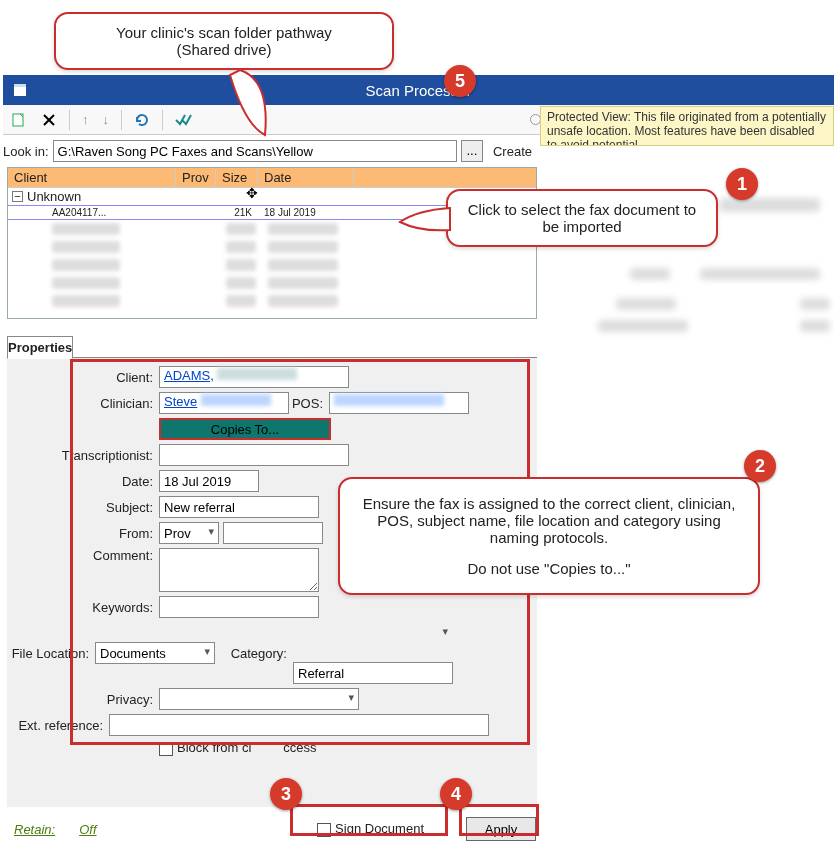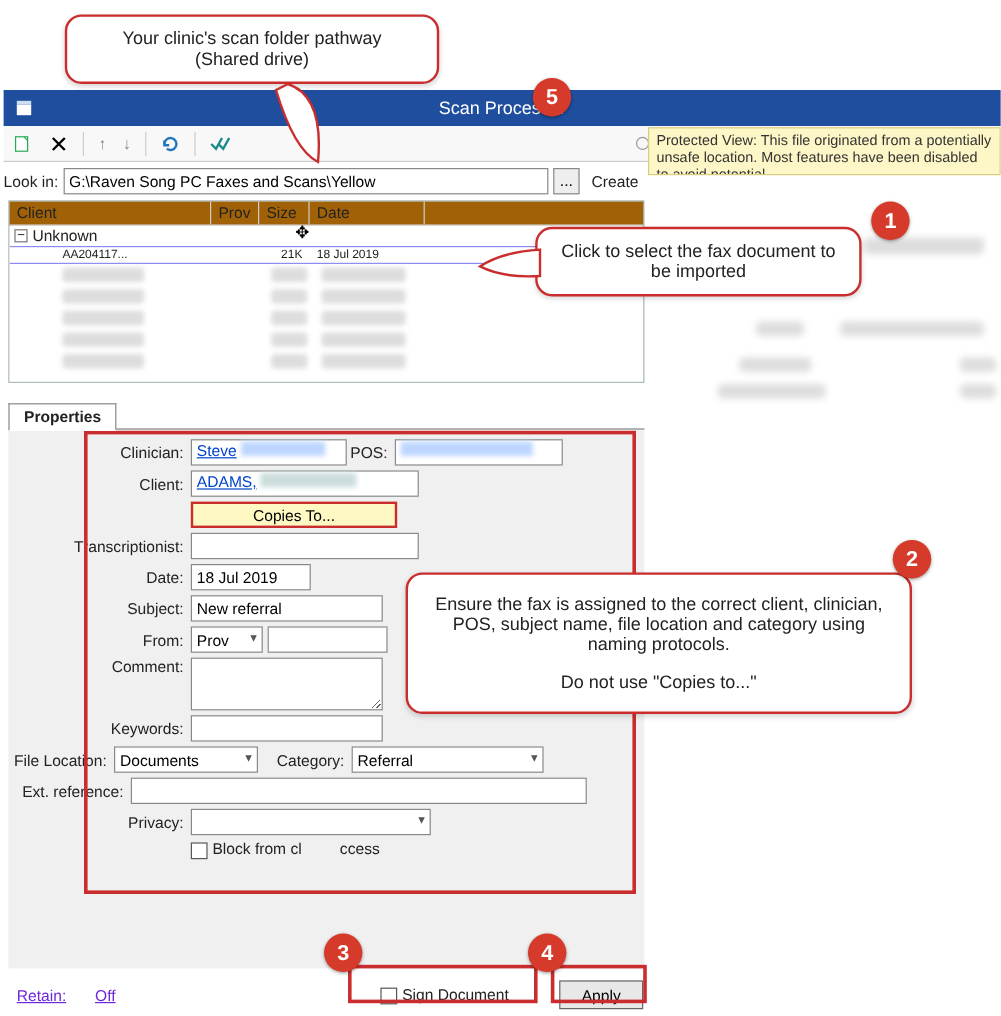--- a/index.html
+++ b/index.html
@@ -20,50 +20,50 @@
 
   
   .lookin { position:absolute; top:139px; left:3px; width:535px; height:24px; display:flex; align-items:center; gap:4px; }
   .lookin label { font-size:13px; }
   .lookin input { flex:1; border:1px solid #888; height:22px; padding:1px 4px; font-size:13px; }
   .lookin .dots { width:22px; height:22px; border:1px solid #888; background:#eee; text-align:center; line-height:18px; }
   .lookin .create { padding:0 6px; font-size:13px; }
 
   
   .grid { position:absolute; top:167px; left:7px; width:530px; border:1px solid #9aa; }
-  .grid-header { display:flex; background:#a16207; border-bottom:1px solid #ccc; }
+  .grid-header { display:flex; background:#fdba74; border-bottom:1px solid #ccc; }
   .grid-header div { border-right:1px solid #ccc; padding:2px 6px; font-size:13px; }
   .gh-client { width:168px; } .gh-prov { width:40px; } .gh-size { width:42px; } .gh-date { width:96px; } .gh-subject { flex:1; border-right:none!important; }
   .grid-body { height:130px; overflow-y:scroll; background:#fff; }
   .row-unknown { display:flex; align-items:center; padding:1px 4px; gap:4px; }
   .row-unknown .minus { width:11px; height:11px; border:1px solid #777; display:flex; align-items:center; justify-content:center; font-size:11px; line-height:9px; }
   .row-file { display:flex; border-top:1px solid #8a8af0; border-bottom:1px solid #8a8af0; background:#fff; padding:1px 0; }
   .row-file div { padding:0 6px; font-size:10px; }
   .rf-client { width:168px; padding-left:44px!important; } .rf-prov { width:40px; } .rf-size { width:42px; text-align:right; } .rf-date { width:96px; }
   .blurrow { display:flex; padding:1px 0; }
   .blur { background:#ddd; height:12px; border-radius:3px; filter:blur(2px); margin:2px 6px; }
 
   .move-cursor { position:absolute; top:185px; left:246px; font-size:14px; color:#000; }
 
   
-  .props-tab { position:absolute; top:336px; left:7px; border:1px solid #888; border-bottom:1px solid #fff; background:#fff; padding:3px 12px; font-weight:bold; font-size:13px; z-index:2; }
+  .props-tab { position:absolute; top:336px; left:7px; border:1px solid #888; border-bottom:1px solid #fff; background:#fff; padding:3px 0; font-weight:bold; font-size:13px; z-index:2; }
   .props-panel { position:absolute; top:357px; left:7px; width:530px; height:450px; border-top:1px solid #888; background:#f0f0f0; padding:8px 8px 0 0; }
   .field-row { display:flex; align-items:center; margin-bottom:4px; }
   .field-row label { width:152px; text-align:right; padding-right:6px; font-size:13px; }
   .field-row input, .field-row select, .field-row textarea { border:1px solid #888; font-size:13px; height:22px; padding:1px 4px; background:#fff; }
   .field-row .mid { width:190px; }
   .link { color:#0044cc; text-decoration:underline; }
-  .copies-btn { width:172px; height:22px; border:2px solid #c92d2d; background:#fef9c3; font-size:13px; }
+  .copies-btn { width:172px; height:22px; border:2px solid #c92d2d; background:#0f766e; font-size:13px; }
   .dropdown { appearance:none; -webkit-appearance:none; background:#fff; padding-right:18px; }
   .dd-wrap { position:relative; display:inline-block; }
   .dd-wrap::after { content:"▾"; position:absolute; right:5px; top:3px; font-size:11px; color:#555; pointer-events:none; }
   .checkbox { width:14px; height:14px; border:1px solid #555; background:#fff; display:inline-block; margin-right:4px; vertical-align:middle; }
 
   .bottom-row { position:absolute; bottom:6px; left:14px; width:522px; display:flex; align-items:center; gap:6px; }
-  .bottom-row .retain { color:#6d28d9; text-decoration:underline; }
+  .bottom-row .retain { color:#4d7c0f; text-decoration:underline;font-style:italic; }
   .apply-btn { width:70px; height:24px; border:1px solid #666; background:#e8e8e8; font-size:13px; }
 
   
   .callout { position:absolute; background:#fff; border:2px solid #c92d2d; border-radius:14px; padding:10px 14px; text-align:center; font-size:15px; color:#222; box-shadow:0 2px 4px rgba(0,0,0,0.15); }
   .badge { position:absolute; width:32px; height:32px; border-radius:50%; background:#d63a2a; color:#fff; display:flex; align-items:center; justify-content:center; font-size:18px; font-weight:bold; box-shadow:0 1px 3px rgba(0,0,0,0.4); }
   .redbox { position:absolute; border:3px solid #c92d2d; pointer-events:none; }
 
   
   .rblur { position:absolute; background:#ddd; filter:blur(3px); border-radius:4px; }
 </style>
@@ -177,32 +177,32 @@
         <div class="blur" style="width:70px"></div>
       </div>
   </div>
 </div>
 <span class="move-cursor">✥</span>
 
 <div class="props-tab">Properties</div>
 <div class="props-panel">
 
   <div class="field-row">
+    <label>Client:</label>
+    <span style="border:1px solid #888;background:#fff;height:22px;padding:1px 4px;width:190px"><span class="link">ADAMS,</span> <span style="background:#cdd;filter:blur(2px);display:inline-block;width:80px;height:12px"></span></span>
+  </div>
+
+  <div class="field-row">
     <label>Clinician:</label>
     <span style="border:1px solid #888;background:#fff;height:22px;padding:1px 4px;width:130px"><span class="link">Steve</span> <span style="background:#bcd6ff;filter:blur(2px);display:inline-block;width:70px;height:12px"></span></span>
     <label style="width:40px">POS:</label>
     <span style="border:1px solid #888;background:#fff;height:22px;padding:1px 4px;width:140px"><span style="background:#bcd6ff;filter:blur(2px);display:inline-block;width:110px;height:12px"></span></span>
   </div>
 
   <div class="field-row">
-    <label>Client:</label>
-    <span style="border:1px solid #888;background:#fff;height:22px;padding:1px 4px;width:190px"><span class="link">ADAMS,</span> <span style="background:#cdd;filter:blur(2px);display:inline-block;width:80px;height:12px"></span></span>
-  </div>
-
-  <div class="field-row">
     <label></label>
     <button class="copies-btn">Copies To...</button>
   </div>
 
   <div class="field-row">
     <label>Transcriptionist:</label>
     <input class="mid" style="">
   </div>
 
   <div class="field-row">
@@ -229,31 +229,31 @@
   <div class="field-row">
     <label>Keywords:</label>
     <input style="width: 160px;">
   </div>
 
 
   <div class="field-row">
     <label style="width:88px">File Location:</label>
     <span class="dd-wrap"><input class="dropdown" style="width: 120px;" value="Documents"></span>
     <label style="width:78px">Category:</label>
-    <span class="dd-wrap"><input class="dropdown" style="width: 160px;" value="Referral"></span>
+    <span class="dd-wrap"><input class="dropdown" style="width: 160px; margin-top: 40px;" value="Referral"></span>
+  </div>
+
+  <div class="field-row">
+    <label>Privacy:</label>
+    <span class="dd-wrap"><input class="dropdown" style="width: 200px;"></span>
   </div>
 
   <div class="field-row">
     <label style="width:102px">Ext. reference:</label>
     <input style="width: 380px;">
-  </div>
-
-  <div class="field-row">
-    <label>Privacy:</label>
-    <span class="dd-wrap"><input class="dropdown" style="width: 200px;"></span>
   </div>
 
   <div class="field-row">
     <label></label>
     <span><span class="checkbox"></span><span>Block from cl<span style="opacity:0">ient a</span>ccess</span></span>
   </div>
 
 </div>
 
 <div class="bottom-row">
@@ -270,21 +270,21 @@
 <div class="rblur" style="top:268px;left:700px;width:120px;height:12px"></div>
 <div class="rblur" style="top:298px;left:616px;width:60px;height:12px"></div>
 <div class="rblur" style="top:298px;left:800px;width:30px;height:12px"></div>
 <div class="rblur" style="top:320px;left:598px;width:90px;height:12px"></div>
 <div class="rblur" style="top:320px;left:800px;width:30px;height:12px"></div>
 
 <div class="redbox" style="top:359px; left:70px; width:460px; height:386px"></div>
 <div class="redbox" style="top:804px; left:290px; width:158px; height:32px"></div>
 <div class="redbox" style="top:804px; left:459px; width:80px; height:32px"></div>
 
-<div class="callout" style="top:12px; left:54px; width:312px">
+<div class="callout" style="top:12px; left:54px; width:340px">
   <span style="white-space:pre-line">Your clinic's scan folder pathway
 (Shared drive)</span>
 </div>
 <svg style="position:absolute;top:70px;left:220px" width="70" height="80">
     <path d="M20 0 Q50 10 45 65 Q25 55 10 5 Z" fill="#fff" stroke="#c92d2d" stroke-width="2"></path>
   </svg>
 
 <div class="callout" style="top:189px; left:446px; width:272px">
   <span>Click to select the fax document to be imported</span>
 </div>

